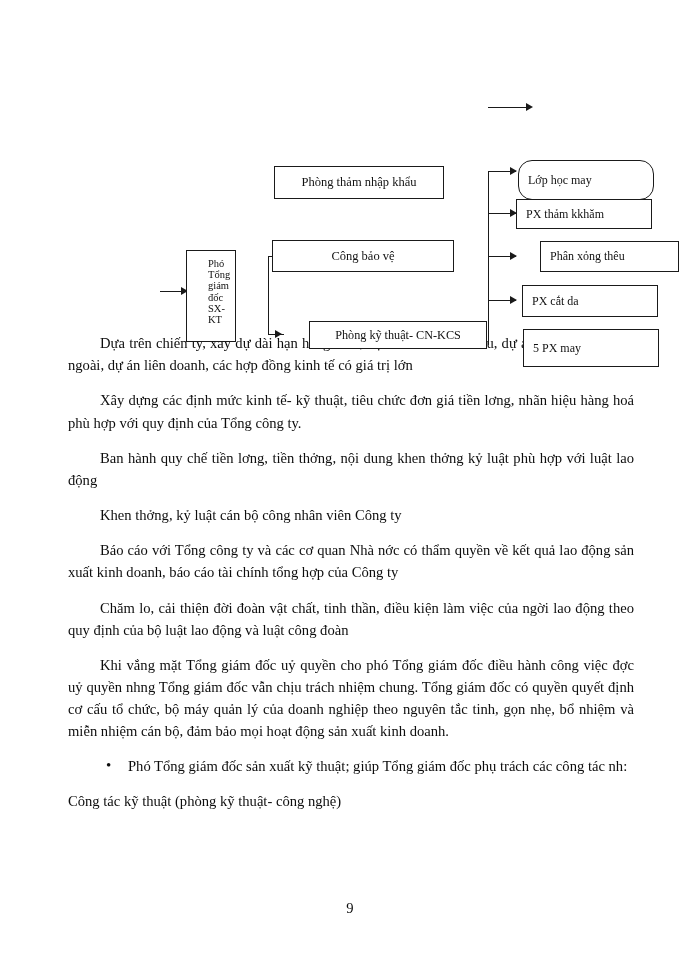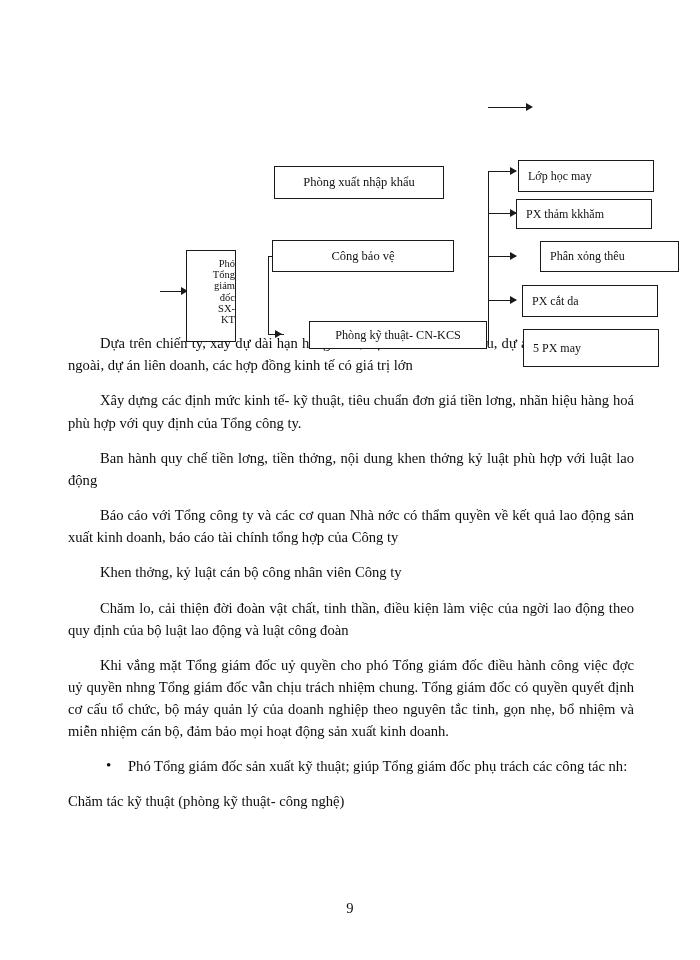--- a/index.html
+++ b/index.html
@@ -58,21 +58,20 @@
     padding-left: 9px;
   }
 
   
   .node.stack {
     display: block;
     padding: 7px 0 0 21px;
     line-height: 1.07;
     white-space: pre-line;
     font-size: 10.5px;
-    text-align: right;
   }
 
   
   .hline {
     position: absolute;
     height: 0;
     border-top: 1.1px solid #1a1a1a;
   }
   .vline {
     position: absolute;
@@ -165,68 +164,68 @@
 SX-KT</div>
 
     <div class="vline" style="left:268px; top:256px; height:78px;"></div>
 
     <div class="hline" style="left:268px; top:256px; width:16px;"></div>
     <div class="arrowhead" style="left:275px; top:252px;"></div>
 
     <div class="hline" style="left:268px; top:334px; width:16px;"></div>
     <div class="arrowhead" style="left:275px; top:330px;"></div>
 
-    <div class="node center" style="left:274px; top:166px; width:170px; height:33px; font-size:12.5px;">Phòng xuất nhập khẩu</div>
+    <div class="node center" style="left:274px; top:166px; width:170px; height:33px; font-size:12.5px;">Phòng thảm nhập khẩu</div>
 
     <div class="node center" style="left:272px; top:240px; width:182px; height:32px; font-size:12.5px;">Công bảo vệ</div>
 
     <div class="node center" style="left:282px; top:321px; width:178px; height:28px; font-size:12.2px;margin-left:27px;">Phòng kỹ thuật- CN-KCS</div>
 
     <div class="vline" style="left:488px; top:171px; height:174px;"></div>
 
     <div class="hline" style="left:488px; top:171px; width:28px;"></div>
     <div class="arrowhead" style="left:510px; top:167px;"></div>
 
     <div class="hline" style="left:488px; top:213px; width:28px;"></div>
     <div class="arrowhead" style="left:510px; top:209px;"></div>
 
     <div class="hline" style="left:488px; top:256px; width:28px;"></div>
     <div class="arrowhead" style="left:510px; top:252px;"></div>
 
     <div class="hline" style="left:488px; top:300px; width:28px;"></div>
     <div class="arrowhead" style="left:510px; top:296px;"></div>
 
-    <div class="node leftpad" style="left:518px; top:160px; width:136px; height:32px; font-size:12px;">Lớp học may</div>
+    <div class="node leftpad" style="left:518px; top:160px; width:136px; height:40px; font-size:12px;border-radius:14px;">Lớp học may</div>
 
     <div class="node leftpad" style="left:516px; top:199px; width:136px; height:30px; font-size:12px;font-family:Liberation Serif, serif;">PX thảm kkhăm</div>
 
     <div class="node leftpad" style="left:519px; top:241px; width:139px; height:31px; font-size:12px;margin-left:21px;">Phân xỏng   thêu</div>
 
     <div class="node leftpad" style="left:522px; top:285px; width:136px; height:32px; font-size:12px;">PX cắt da</div>
 
     <div class="node leftpad" style="left:523px; top:329px; width:136px; height:38px; font-size:12px;">5 PX may</div>
 
   </div>
 
   <div id="body-text">
 
     <p>Dựa trên           chiến                      ty, xây dự        dài hạn hàng năm, dự án đầu t   chiều sâu, dự án hợp tác và đầu t   ngoài, dự án liên doanh, các hợp đồng kinh tế có giá trị lớn</p>
-    <p>Xây dựng các định mức kinh tế- kỹ thuật, tiêu chuẩn đơn giá tiền lơng, nhãn hiệu hàng hoá phù hợp với quy định của Tổng công ty.</p>
+    <p>Xây dựng các định mức kinh tế- kỹ thuật, tiêu chức đơn giá tiền lơng, nhãn hiệu hàng hoá phù hợp với quy định của Tổng công ty.</p>
     <p>Ban hành quy chế tiền lơng,   tiền thởng,   nội dung khen thởng   kỷ luật phù hợp với luật lao động</p>
+    <p>Khen thởng,   kỷ luật cán bộ công nhân viên Công ty</p>
     <p>Báo cáo với Tổng công ty và các cơ quan Nhà nớc   có thẩm quyền về kết quả lao động sản xuất kinh doanh, báo cáo tài chính tổng hợp của Công ty</p>
-    <p>Khen thởng,   kỷ luật cán bộ công nhân viên Công ty</p>
     <p>Chăm lo, cải thiện đời đoàn vật chất, tinh thần, điều kiện làm việc của ngời   lao động theo quy định của bộ luật lao động và luật công đoàn</p>
     <p>Khi vắng mặt Tổng giám đốc uỷ quyền cho phó Tổng giám đốc điều hành công việc đợc   uỷ quyền nhng   Tổng giám đốc vẫn chịu trách nhiệm chung. Tổng giám đốc có quyền quyết định cơ cấu tổ chức, bộ máy quản lý của doanh nghiệp theo nguyên tắc tinh, gọn nhẹ, bổ nhiệm và miễn nhiệm cán bộ, đảm bảo mọi hoạt động sản xuất kinh doanh.</p>
 
     <ul class="bullets">
       <li>
         <span class="dot">•</span>
         <span>Phó Tổng giám đốc sản xuất kỹ thuật; giúp Tổng giám đốc phụ trách các công tác nh:</span>
       </li>
     </ul>
 
-    <p class="noindent">Chăm tác kỹ thuật (phòng kỹ thuật- công nghệ)</p>
+    <p class="noindent">Công tác kỹ thuật (phòng kỹ thuật- công nghệ)</p>
 
   </div>
 
   <div id="page-number">9</div>
 
 </div>
 
 </body></html>

